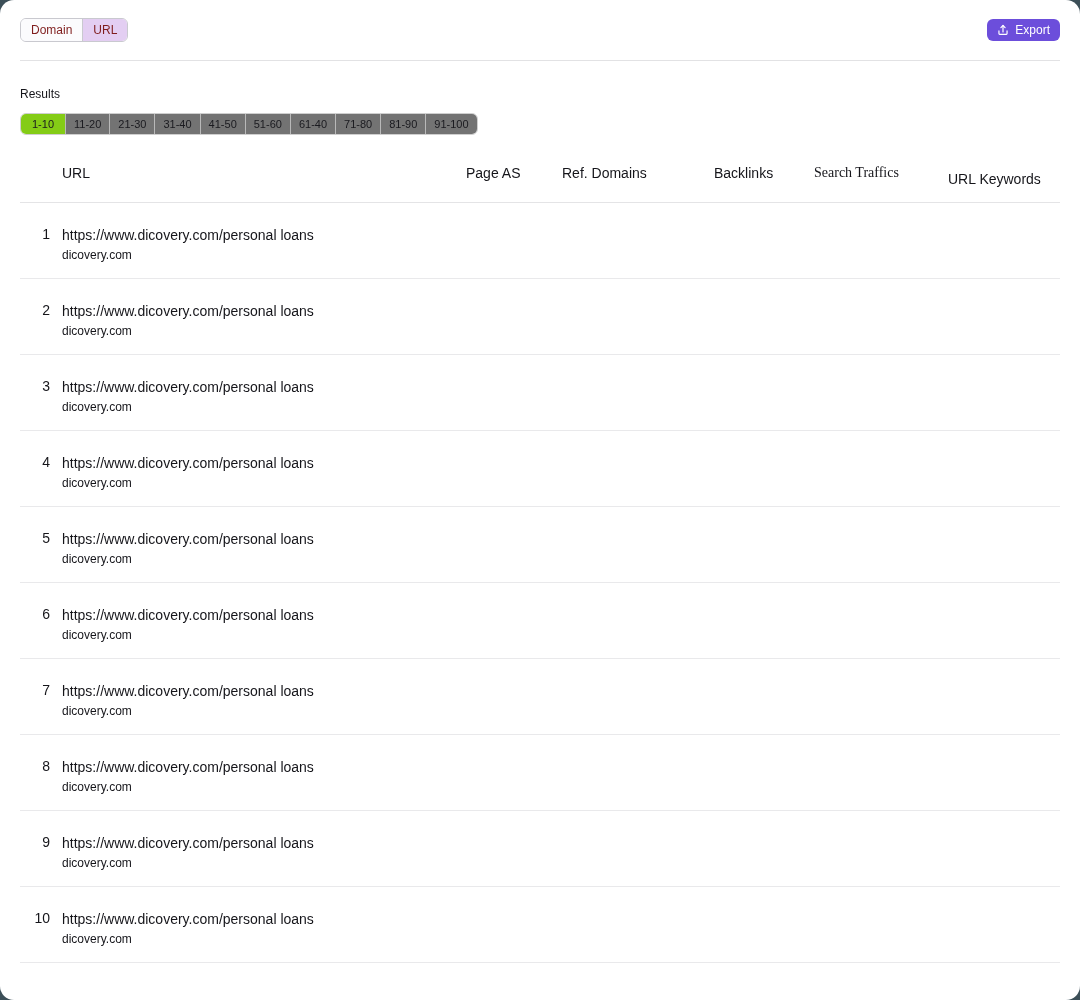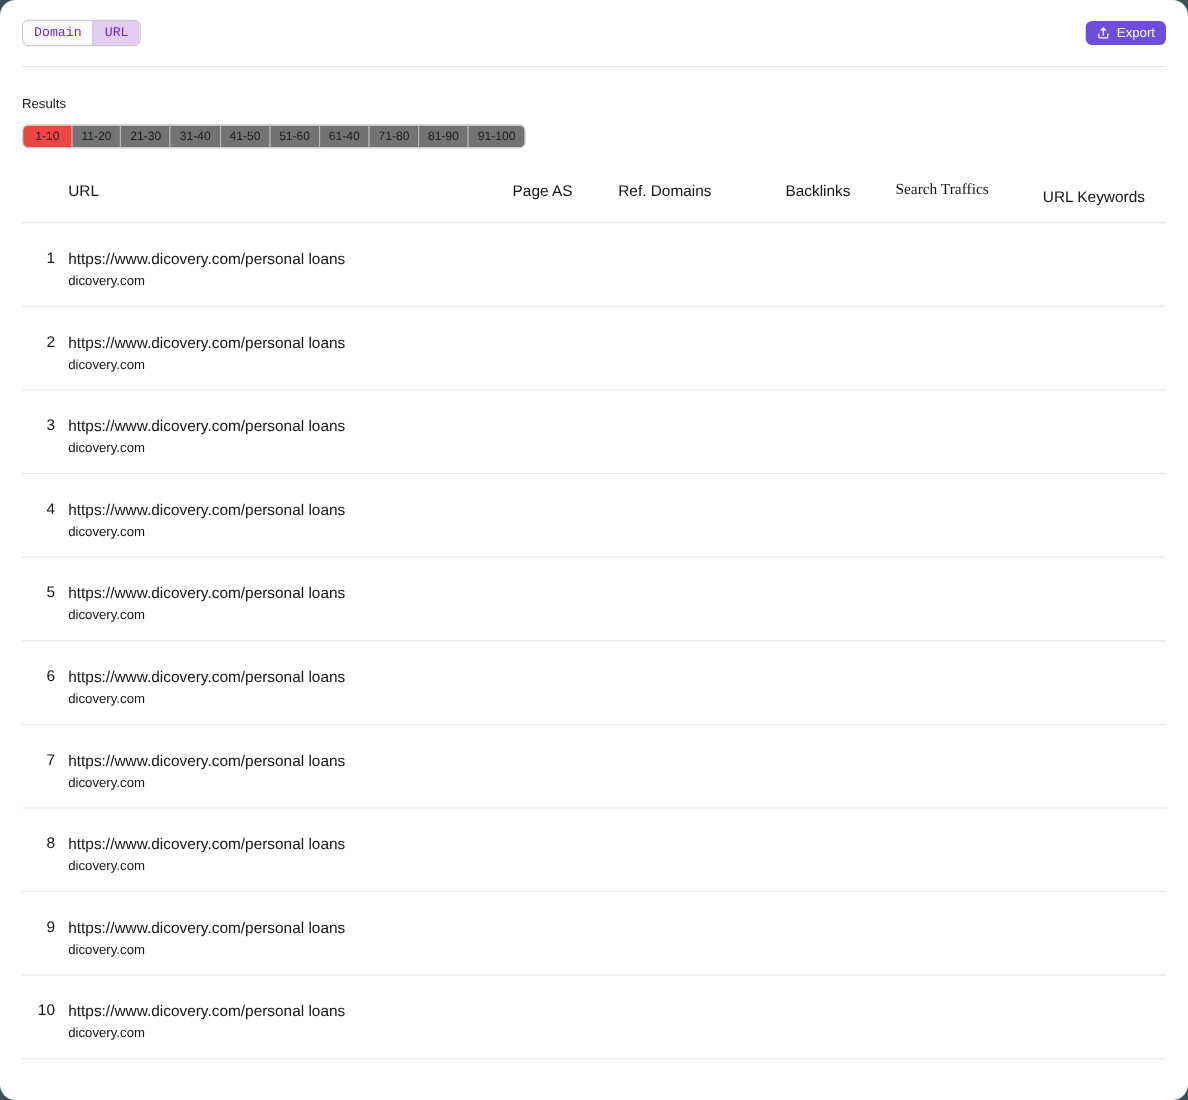--- a/index.html
+++ b/index.html
@@ -42,25 +42,25 @@
     border: 1px solid #c9c9cf;
     border-radius: 6px;
     overflow: hidden;
     height: 22px;
     background: #fbfbfd;
   }
   .segmented .seg {
     font-size: 12px;
     line-height: 20px;
     padding: 0 10px;
-    color: #6d28d9;
+    color: #7f1d1d;
     background: #fbfbfd;
     border: none;
     cursor: pointer;
-    font-family: Liberation Mono, monospace;
+    font-family: Liberation Sans, sans-serif;
     white-space: nowrap;
     display: flex;
     align-items: center;
   }
   .segmented .seg + .seg {
     border-left: 1px solid #c9c9cf;
   }
   .segmented .seg.active {
     background: #e3cef2;
   }
@@ -127,21 +127,21 @@
     font-family: "Liberation Sans", sans-serif;
     white-space: nowrap;
     display: flex;
     align-items: center;
     justify-content: center;
   }
   .pager .page + .page {
     border-left: 1px solid #b9b9b9;
   }
   .pager .page.active {
-    background: #ef4444;
+    background: #84cc16;
   }
 
   
   .table {
     margin: 30px 20px 0 20px;
   }
   .thead {
     display: flex;
     align-items: flex-start;
     padding-bottom: 15px;

